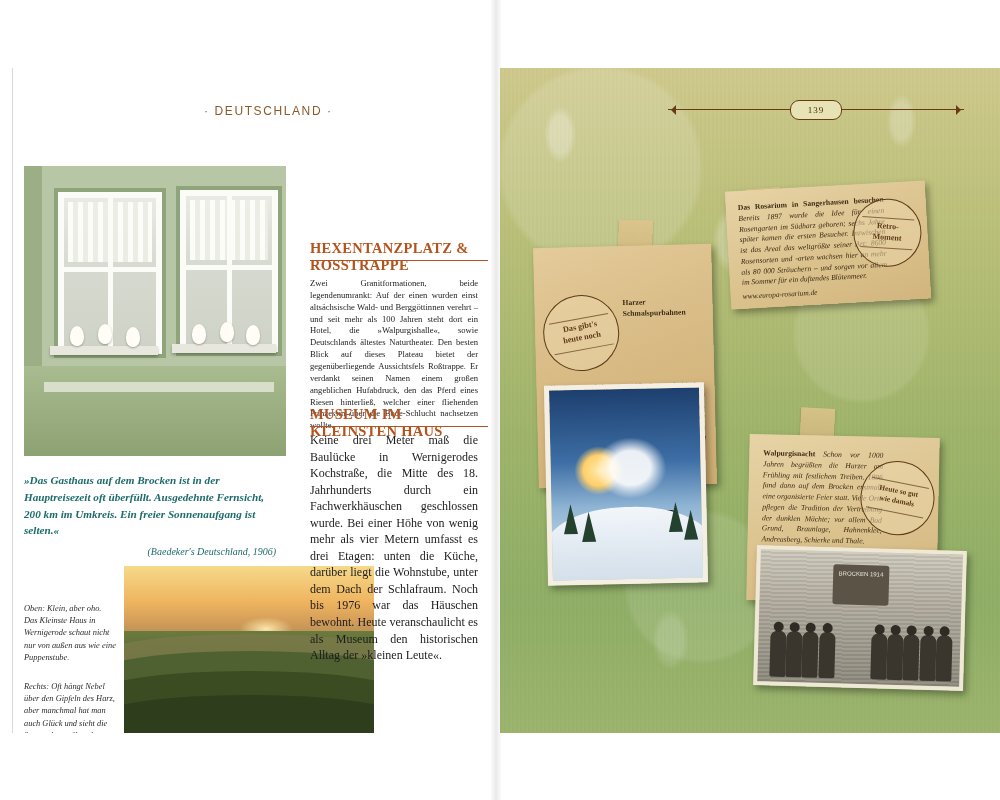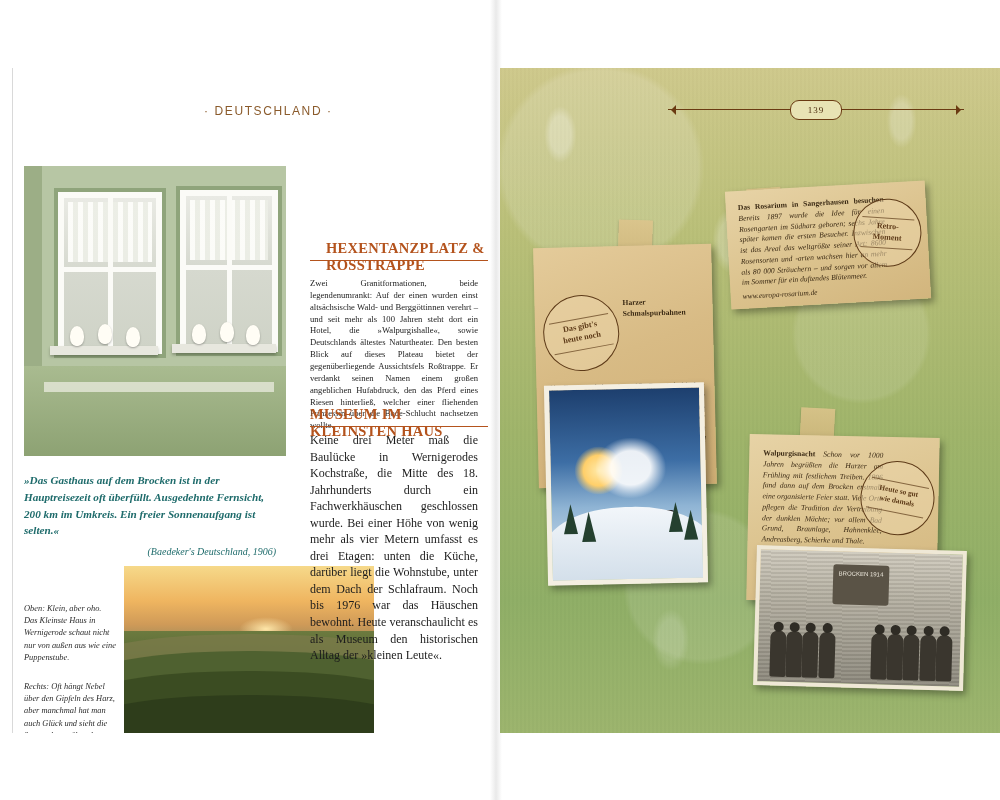--- a/index.html
+++ b/index.html
@@ -39,21 +39,21 @@
   .hills{position:absolute;left:0;top:38%;width:100%;height:62%;
      background:linear-gradient(180deg,#6c7a3f 0%,#4e6230 40%,#36461f 100%);}
   .ridge{position:absolute;left:-10%;width:120%;height:42px;border-radius:50% 50% 0 0;}
   .r1{top:40%;background:#7b7a4a;opacity:.8;}
   .r2{top:50%;background:#4f6130;}
   .r3{top:62%;background:#3b4c22;}
   .r4{top:76%;background:#2e3d1b;}
   .sunspot{position:absolute;left:46%;top:30%;width:54px;height:24px;background:radial-gradient(ellipse at center,#ffe6a8 0%,rgba(255,230,168,0) 70%);}
 
   .h-title{position:absolute;color:#b4531d;font-family:"Liberation Serif",serif;font-weight:bold;font-size:14.5px;letter-spacing:.3px;}
-  #t1{left:298px;top:172px;width:180px;margin-left:16px;}
+  #t1{left:298px;top:172px;width:180px;}
   #t2{left:298px;top:338px;width:180px;}
   .h-rule{position:absolute;left:298px;width:178px;height:1px;background:#b4531d;}
   #r1{top:192px;}
   #r2{top:358px;}
 
   .col-text{position:absolute;left:298px;width:168px;font-size:8.6px;line-height:1.38;text-align:justify;color:#1c1c1c;}
   #body1{top:210px;}
   #body2{top:364px;}
 
   .col-text2{position:absolute;left:298px;width:168px;font-size:12px;line-height:1.38;text-align:justify;color:#1c1c1c;}

